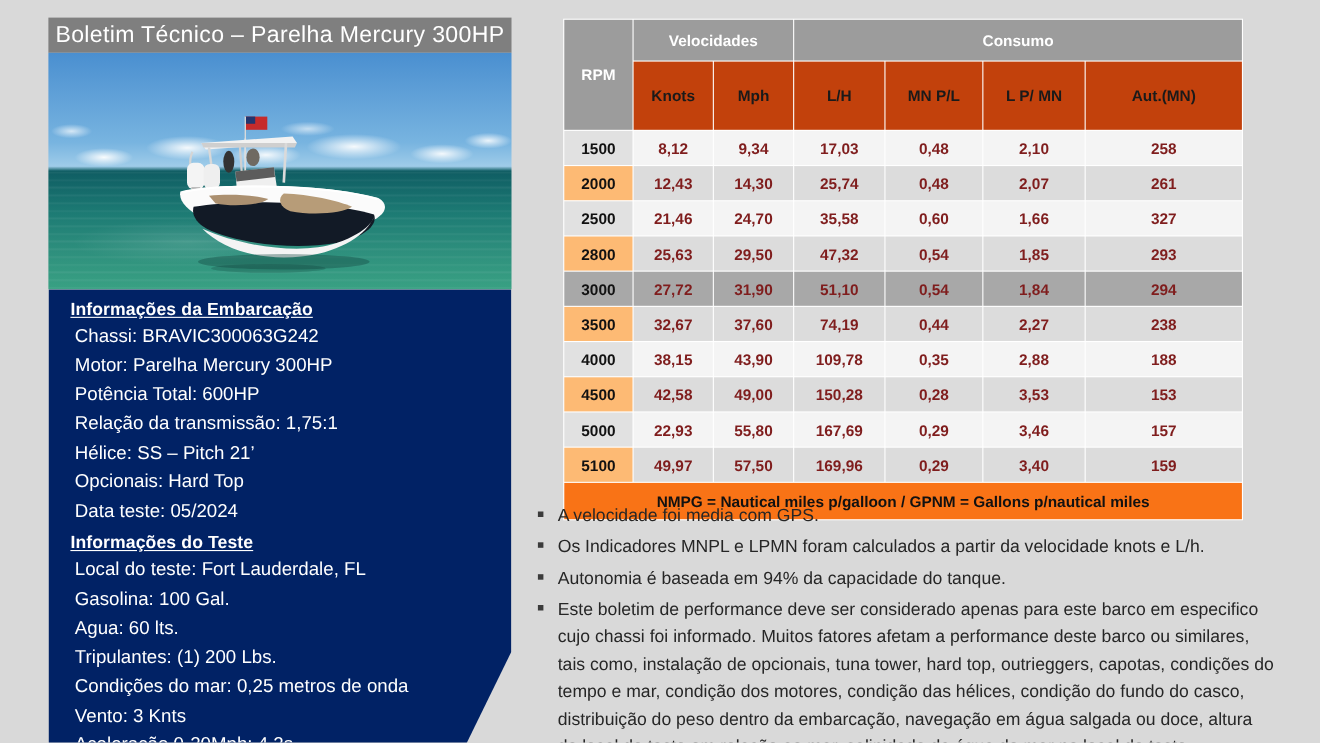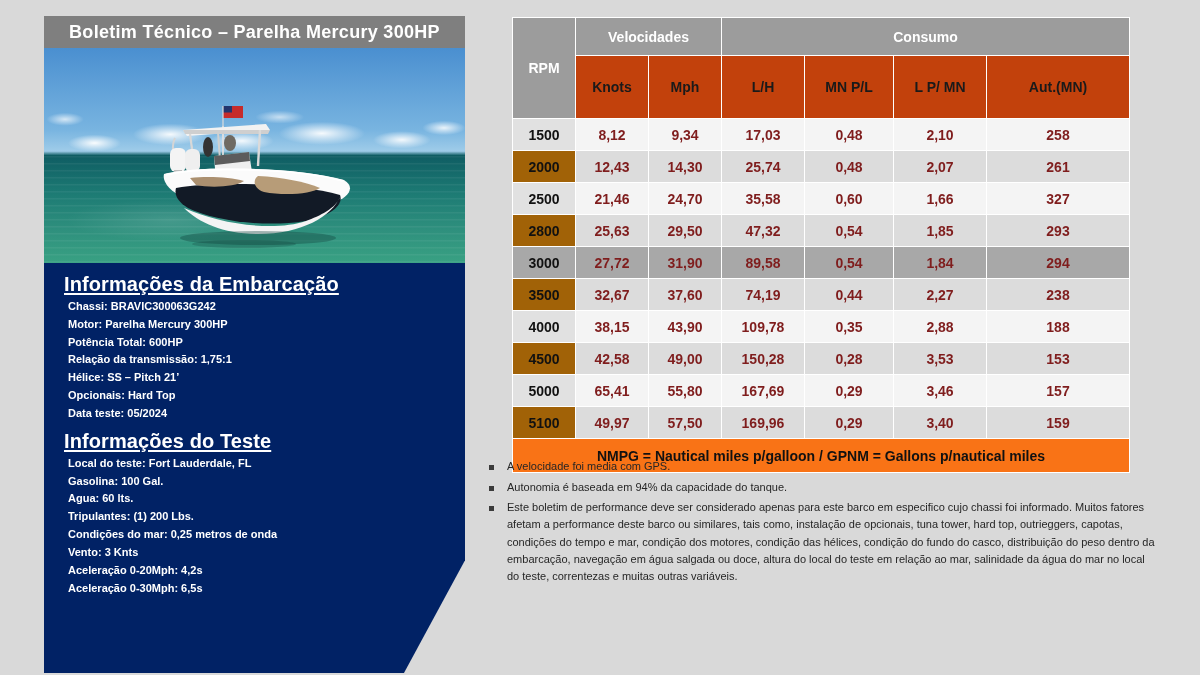--- a/index.html
+++ b/index.html
@@ -20,22 +20,22 @@
     position: absolute;
     left: 44px;
     top: 16px;
     width: 421px;
   }
 
   #title-bar {
     height: 32px;
     background: #7f7f7f;
     color: #ffffff;
-    font-size: 18px;
-    font-weight: bold;
+    font-size: 21px;
+    font-weight: normal;
     letter-spacing: 0.3px;
     display: flex;
     align-items: center;
     justify-content: center;
     box-sizing: border-box;
   }
 
   
   #boat-photo {
     position: relative;
@@ -70,34 +70,33 @@
     width: 421px;
     min-height: 410px;
     background: #012265;
     color: #ffffff;
     box-sizing: border-box;
     padding: 9px 0 0 0;
     -webkit-clip-path: polygon(0 0, 100% 0, 100% 72.5%, 85.5% 100%, 0 100%);
     clip-path: polygon(0 0, 100% 0, 100% 72.5%, 85.5% 100%, 0 100%);
   }
   .sec-head {
-    font-size: 20px;
+    font-size: 16px;
     font-weight: bold;
     text-decoration: underline;
     text-underline-offset: 2px;
     padding: 1px 0 2px 20px;
     letter-spacing: 0.1px;
   }
   .sec-head.second { padding-top: 7px; }
   .info-line {
-    font-size: 11px;
+    font-size: 17px;
     padding: 1px 0 1px 24px;
     line-height: 1.44;
     white-space: nowrap;
-    font-weight: bold;
   }
 
   
   #right-col {
     position: absolute;
     left: 512px;
     top: 17px;
     width: 610px;
   }
   table.perf {
@@ -128,41 +127,41 @@
     font-size: 14px;
   }
   td.rpm {
     background: #e1e1e1;
     color: #111111;
     height: 31px;
   }
   td.val { height: 31px; color: #7f1d1d; }
   tr.rA td.val { background: #f4f4f4; }
   tr.rB td.val { background: #dcdcdc; }
-  tr.rB td.rpm { background: #a16207; }
+  tr.rB td.rpm { background: #fdba74; }
   tr.hl td.val, tr.hl td.rpm { background: #a8a8a8; }
   td.note-row {
     background: #f97316;
     color: #111111;
     height: 33px;
     font-size: 14.5px;
     font-weight: bold;
   }
 
   
   #notes {
     position: absolute;
     left: 489px;
     top: 458px;
     width: 670px;
   }
   .bullet {
     display: flex;
     align-items: flex-start;
-    font-size: 11px;
+    font-size: 16px;
     color: #262626;
     line-height: 1.56;
     margin-bottom: 3.5px;
   }
   .bullet .sq {
     flex: 0 0 auto;
     width: 5px;
     height: 5px;
     background: #3b3b3b;
     margin: 7px 13px 0 0;
@@ -308,21 +307,21 @@
           <td class="val">29,50</td>
           <td class="val">47,32</td>
           <td class="val">0,54</td>
           <td class="val">1,85</td>
           <td class="val">293</td>
         </tr>
         <tr class="hl">
           <td class="rpm">3000</td>
           <td class="val">27,72</td>
           <td class="val">31,90</td>
-          <td class="val">89,58</td>
+          <td class="val">51,10</td>
           <td class="val">0,54</td>
           <td class="val">1,84</td>
           <td class="val">294</td>
         </tr>
         <tr class="rB">
           <td class="rpm">3500</td>
           <td class="val">32,67</td>
           <td class="val">37,60</td>
           <td class="val">74,19</td>
           <td class="val">0,44</td>
@@ -342,21 +341,21 @@
           <td class="rpm">4500</td>
           <td class="val">42,58</td>
           <td class="val">49,00</td>
           <td class="val">150,28</td>
           <td class="val">0,28</td>
           <td class="val">3,53</td>
           <td class="val">153</td>
         </tr>
         <tr class="rA">
           <td class="rpm">5000</td>
-          <td class="val">65,41</td>
+          <td class="val">22,93</td>
           <td class="val">55,80</td>
           <td class="val">167,69</td>
           <td class="val">0,29</td>
           <td class="val">3,46</td>
           <td class="val">157</td>
         </tr>
         <tr class="rB">
           <td class="rpm">5100</td>
           <td class="val">49,97</td>
           <td class="val">57,50</td>
@@ -374,19 +373,23 @@
   </table>
 </div>
 
 <div id="notes">
     <div class="bullet">
       <span class="sq"></span>
       <span class="txt">A velocidade foi media com GPS.</span>
     </div>
     <div class="bullet">
       <span class="sq"></span>
+      <span class="txt">Os Indicadores MNPL e LPMN foram calculados a partir da velocidade knots e L/h.</span>
+    </div>
+    <div class="bullet">
+      <span class="sq"></span>
       <span class="txt">Autonomia é baseada em 94% da capacidade do tanque.</span>
     </div>
     <div class="bullet long">
       <span class="sq"></span>
       <span class="txt">Este boletim de performance deve ser considerado apenas para este barco em especifico cujo chassi foi informado. Muitos fatores afetam a performance deste barco ou similares, tais como, instalação de opcionais, tuna tower, hard top, outrieggers, capotas, condições do tempo e mar, condição dos motores, condição das hélices, condição do fundo do casco, distribuição do peso dentro da embarcação, navegação em água salgada ou doce, altura do local do teste em relação ao mar, salinidade da água do mar no local do teste, correntezas e muitas outras variáveis.</span>
     </div>
   </div>
 
 </body></html>

